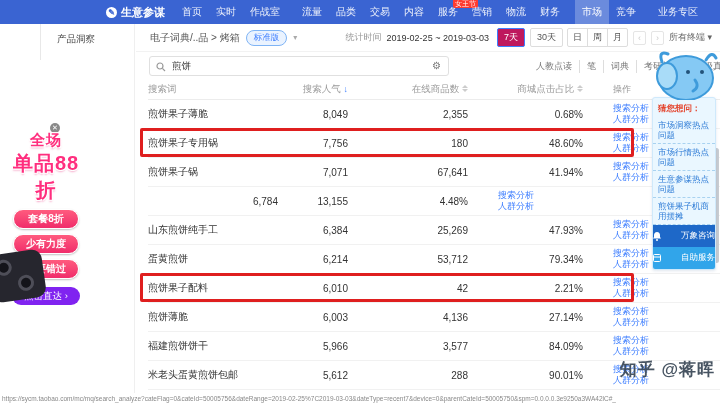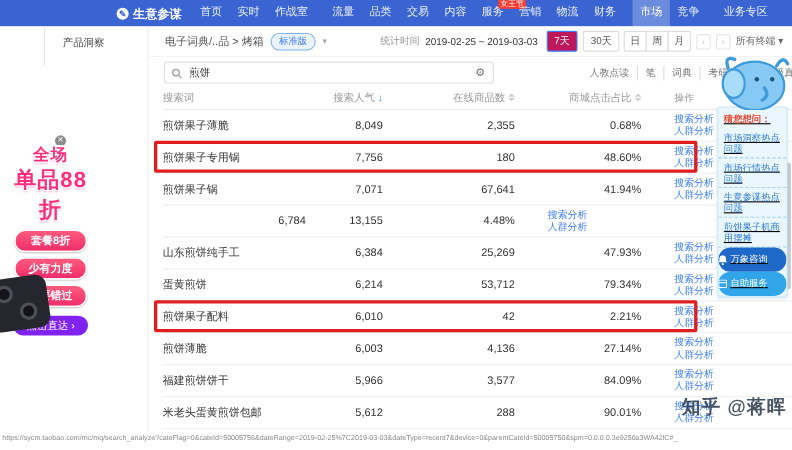--- a/index.html
+++ b/index.html
@@ -88,26 +88,26 @@
   .sorters .up { border-bottom:3px solid #CCC; margin-bottom:1px; }
   .sorters .dn { border-top:3px solid #CCC; }
   .hlbox { display:none; }
   .trow.hl .hlbox { display:block; position:absolute; left:-8px; top:-1px; width:494px; height:29px;
                     border:3px solid #DF1F1F; border-radius:2px; pointer-events:none; z-index:3; }
 
   
   .mascot { position:absolute; left:648px; top:48px; z-index:6; }
   .help-panel { position:absolute; left:652px; top:97px; width:64px; background:#EAF7FF;
                 border:1px solid #CFE9FB; border-radius:3px; overflow:hidden; z-index:5;
-                box-shadow:0 1px 3px rgba(0,60,120,.12);text-decoration:underline; }
+                box-shadow:0 1px 3px rgba(0,60,120,.12); }
   .help-title { font-size:8.5px; color:#E4452E; padding:5px 5px 2px; font-weight:bold; }
   .help-q { font-size:8.5px; color:#2E7CD6; padding:3px 5px; border-bottom:1px dashed #A8D2F0; cursor:pointer; line-height:10px; }
   .help-q:last-of-type { border-bottom:0; }
-  .help-btn { height:22px; display:flex; align-items:center; justify-content:flex-start; gap:3px;
-              color:#fff; font-size:8.5px; cursor:pointer;border-radius:11px; }
+  .help-btn { height:22px; display:flex; align-items:center; justify-content:space-between; gap:3px;
+              color:#fff; font-size:8.5px; cursor:pointer; }
   .help-btn.b1 { background:#1E68C8; }
   .help-btn.b2 { background:#31A5EA; }
 
   
   .vscroll { position:absolute; right:1px; top:148px; width:5px; height:115px; background:#C9CDD2; border-radius:3px; cursor:pointer; }
   .watermark { position:absolute; right:5px; bottom:28px; font-size:17px; font-weight:bold;
                color:#384655; letter-spacing:1px; opacity:.92; }
   .statusbar { position:absolute; left:0; bottom:0; width:720px; height:16px; background:#fff;
                font-size:6.5px; color:#888; padding:2px 0 0 2px; white-space:nowrap; overflow:hidden; }
 </style>

